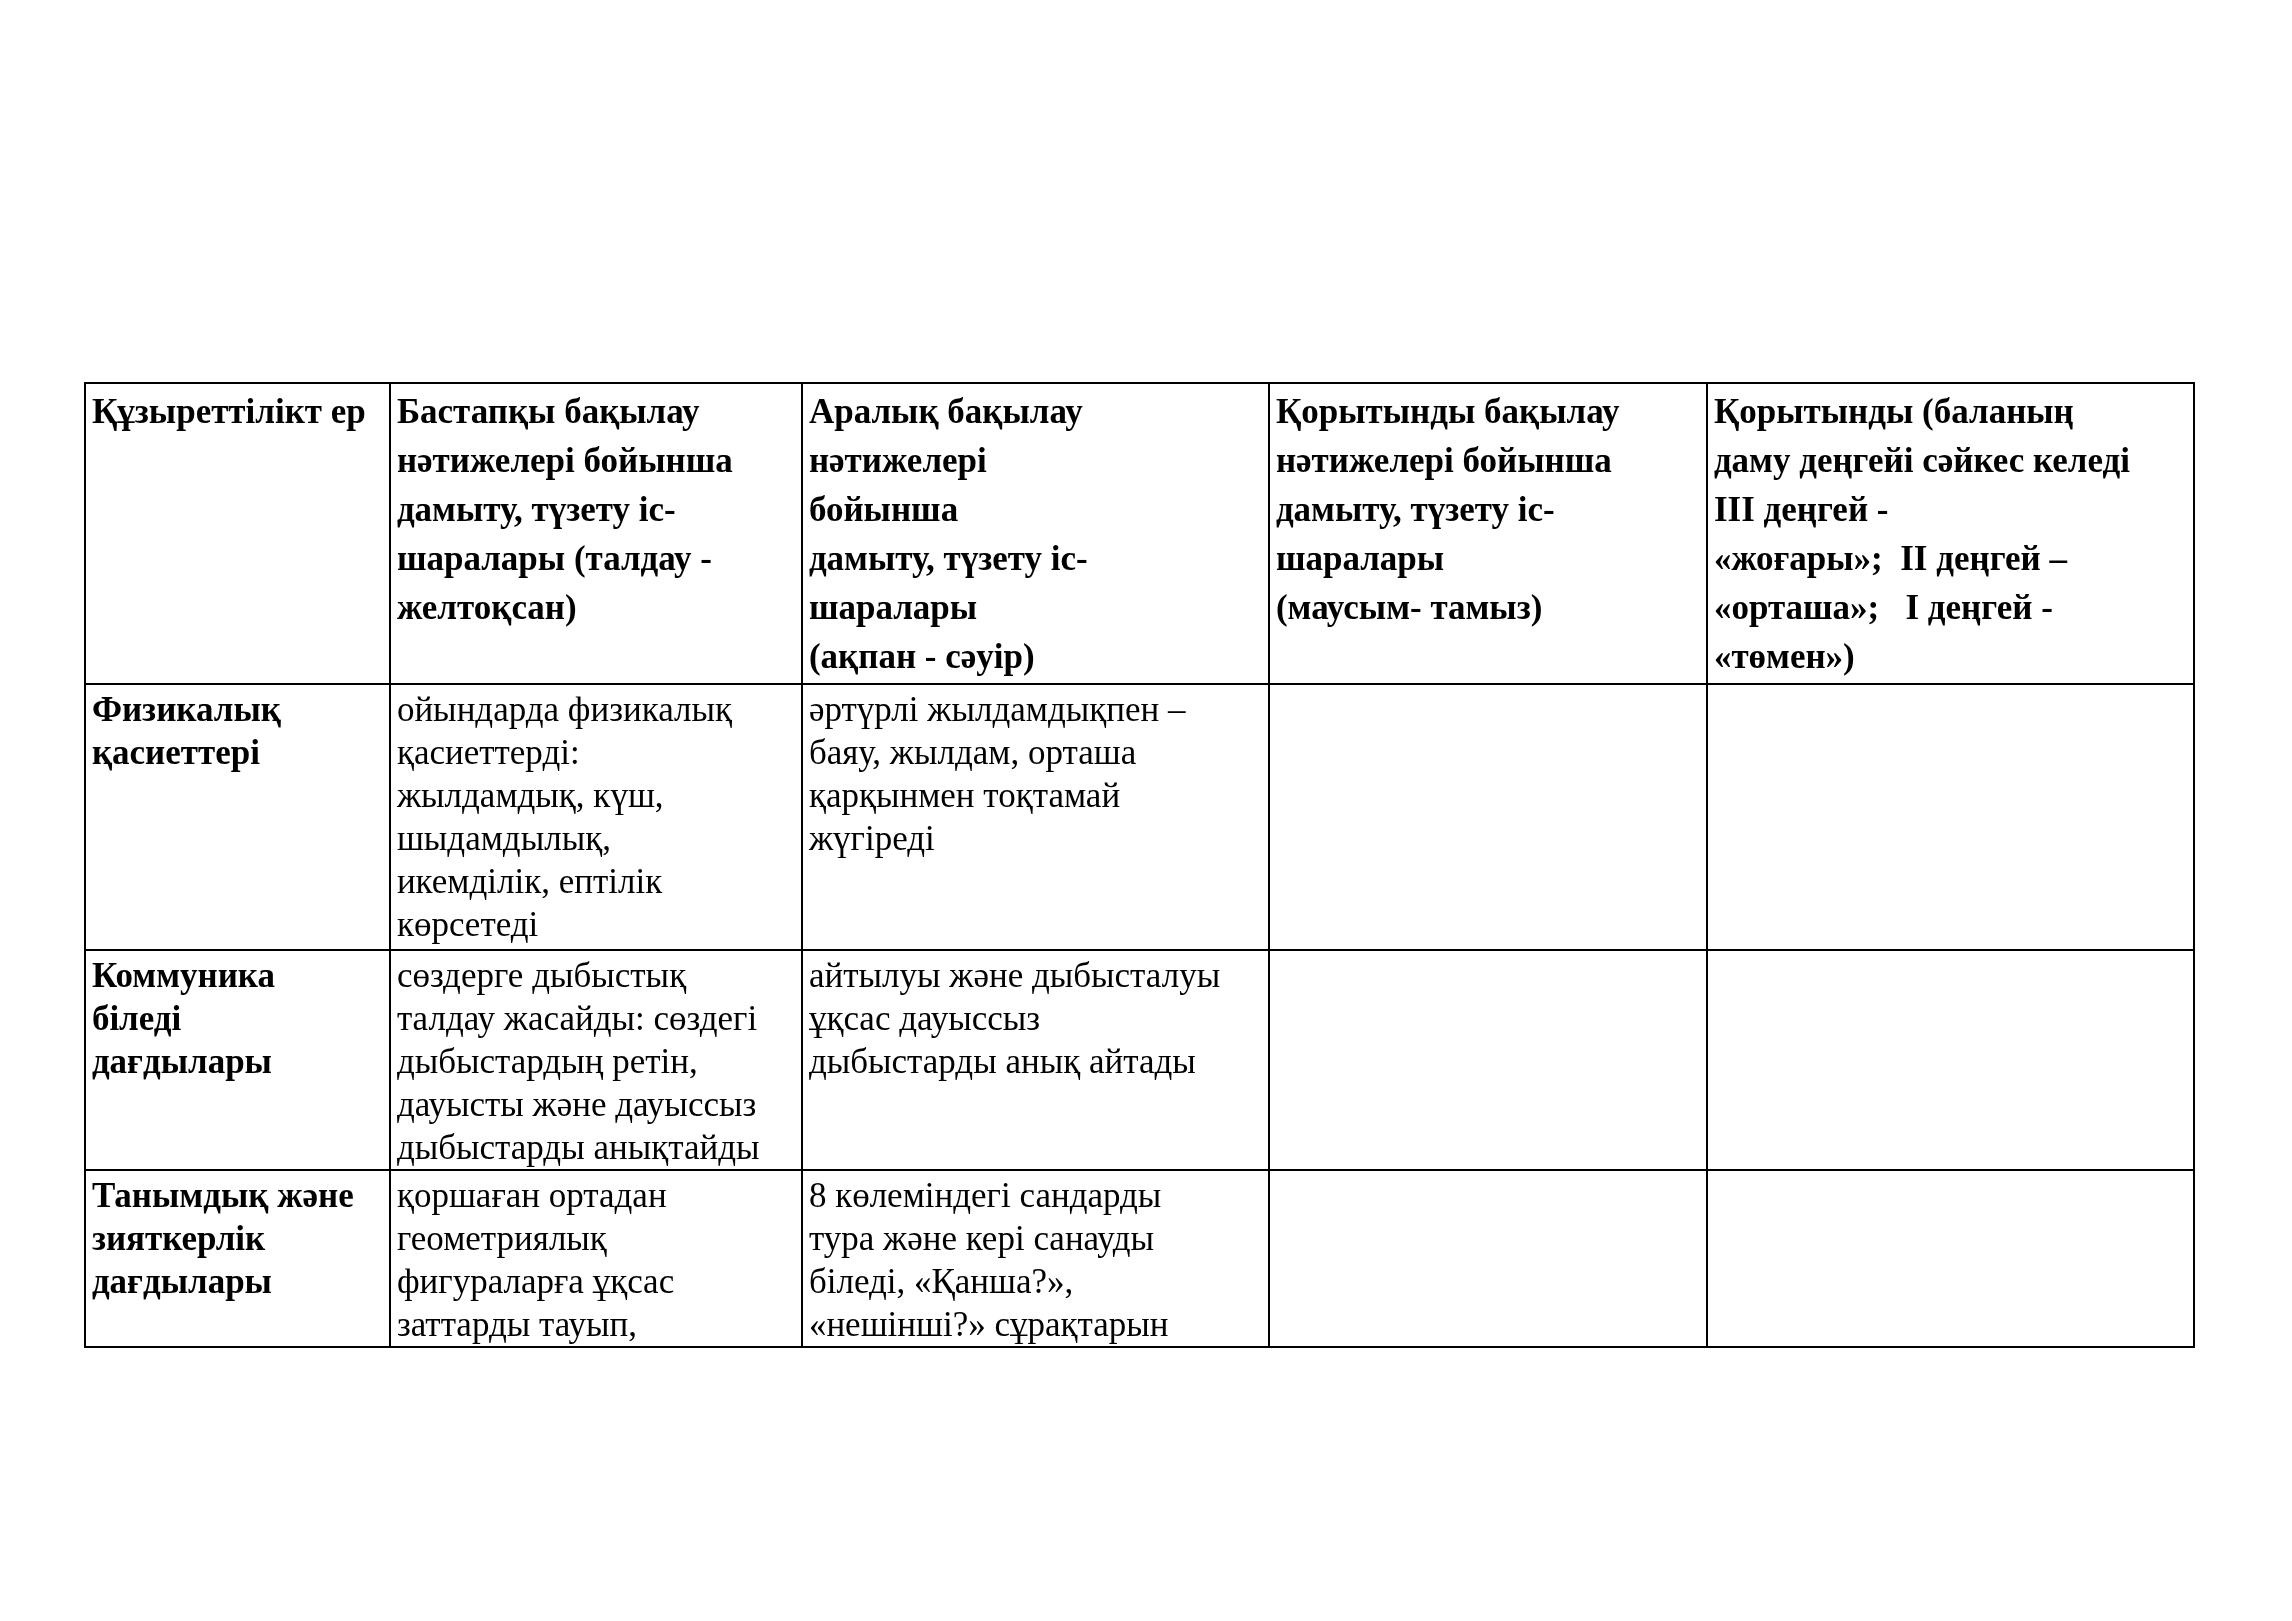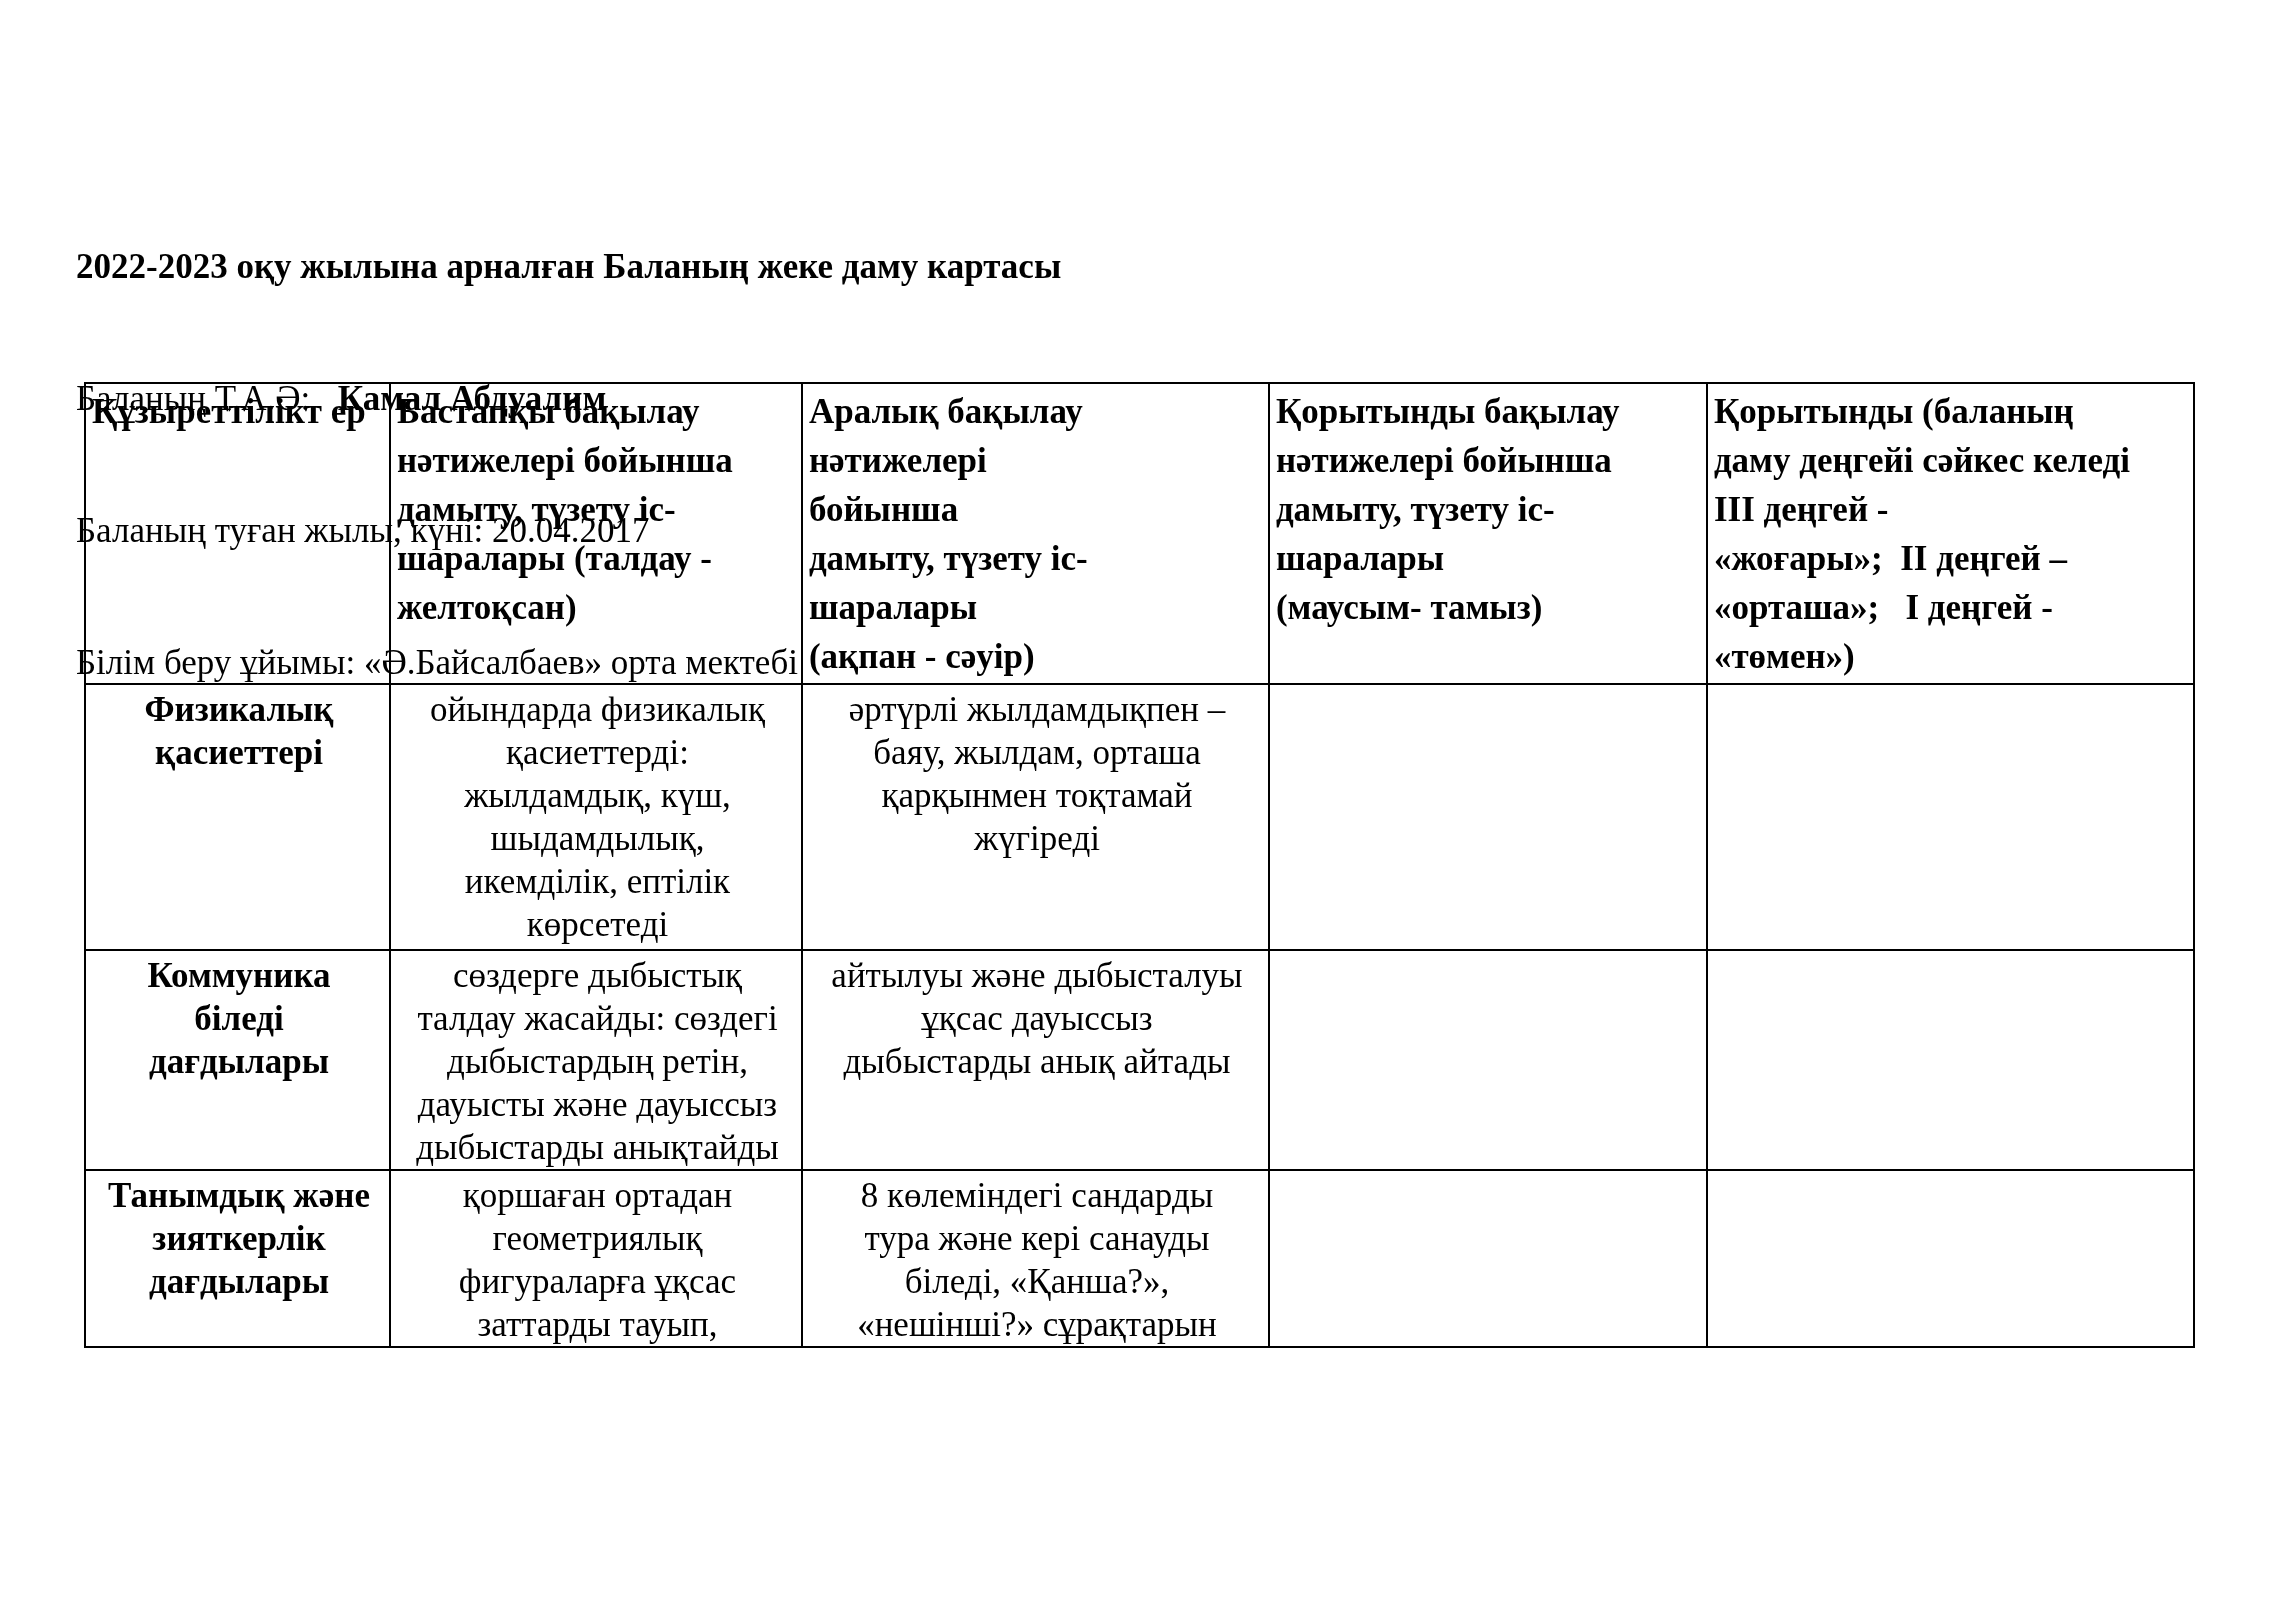--- a/index.html
+++ b/index.html
@@ -49,46 +49,39 @@
     white-space: pre-wrap;
     overflow: hidden;
     font-weight: normal;
   }
   .dev-table th {
     font-weight: bold;
     line-height: 49px;
   }
   .dev-table td {
     line-height: 43px;
-    text-align: center;
   }
   .dev-table td.rowhead {
     font-weight: bold;
   }
   .dev-table thead tr   { height: 301px; }
   .dev-table tbody tr.r0 { height: 266px; }
   .dev-table tbody tr.r1 { height: 218px; }
   .dev-table tbody tr.r2 { height: 174px; }
   col.c0 { width: 305px; }
   col.c1 { width: 412px; }
   col.c2 { width: 467px; }
   col.c3 { width: 438px; }
   col.c4 { width: 487px; }
 </style>
 </head>
 <body>
 
 <div class="page">
 
-  <div class="doc-header">
-    <div class="doc-title">2022-2023 оқу жылына арналған Баланың жеке даму картасы</div>
-    <div class="doc-line"><span>Баланың Т.А.Ә:</span><span class="name-value">Камал Абдуалим</span></div>
-    <div class="doc-line">Баланың туған жылы, күні: 20.04.2017</div>
-    <div class="doc-line">Білім беру ұйымы: «Ә.Байсалбаев» орта мектебі</div>
-  </div>
 
   <table class="dev-table">
     <colgroup>
       <col class="c0">
         <col class="c1">
         <col class="c2">
         <col class="c3">
         <col class="c4">
     </colgroup>
     <thead>

